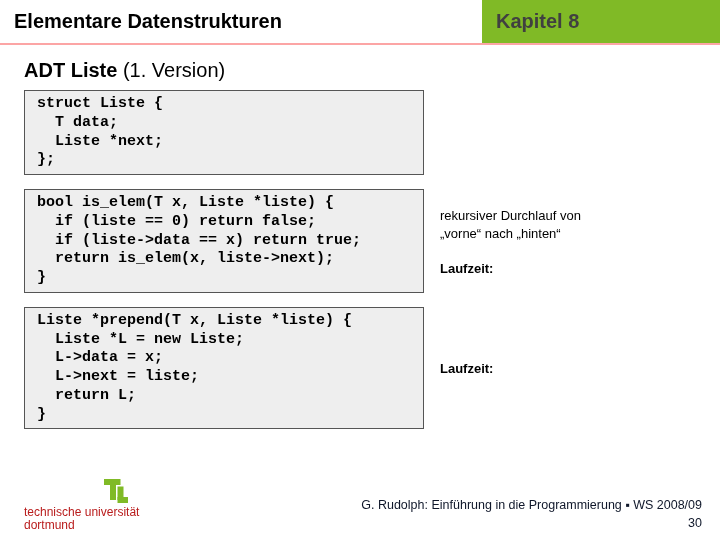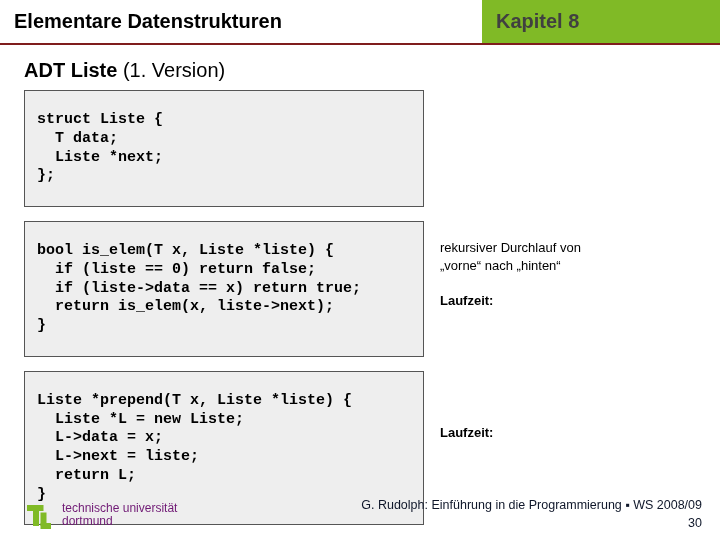--- a/index.html
+++ b/index.html
@@ -1,39 +1,39 @@
 <!DOCTYPE html>
 <html><head>
 <meta charset="utf-8">
 <style>
   * { box-sizing: border-box; margin: 0; padding: 0; }
   html, body { width: 720px; height: 540px; font-family: Arial, Helvetica, sans-serif; background: #fff; }
   .slide { width: 720px; height: 540px; position: relative; }
-  .header { display: flex; border-bottom: 2px solid #7f1d1d; }
+  .header { display: flex; border-bottom: 2px solid #fca5a5; }
   .header-left { flex: 1; background: #fff; padding: 10px 14px; font-size: 20px; font-weight: bold; }
   .header-right { width: 238px; background: #80ba26; color: #404040; padding: 10px 14px; font-size: 20px; font-weight: bold; }
   .subtitle { font-size: 20px; font-weight: bold; padding: 14px 24px 8px; }
   .subtitle .light { font-weight: normal; }
   .content { padding: 0 24px; }
   .row { display: flex; align-items: flex-start; margin-bottom: 14px; }
   .codebox {
     background: #eeeeee;
     border: 1px solid #555;
-    padding: 20px 12px;
+    padding: 4px 12px;
     font-family: "Courier New", monospace;
     font-size: 15px;
     font-weight: bold;
     white-space: pre;
     line-height: 1.25;
     width: 400px;
   }
   .annot { padding: 6px 0 0 16px; font-size: 13px; line-height: 1.35; margin-top: 12px; }
   .annot .bold { font-weight: bold; }
   .footer { position: absolute; bottom: 8px; left: 24px; right: 18px; display: flex; align-items: flex-end; justify-content: space-between; }
-  .logo-block { display: flex; align-items: flex-start; color: #701a75; font-size: 12px; line-height: 1.1; }
+  .logo-block { display: flex; align-items: flex-end; color: #b91c1c; font-size: 12px; line-height: 1.1; flex-direction: column; }
   .tu-logo { width: 30px; height: 30px; margin-right: 8px; }
   .tu-logo svg { width: 30px; height: 30px; }
   .credit { text-align: right; color: #0f172a; font-size: 12.5px; line-height: 1.4; }
 </style>
 </head>
 <body>
 
 <div class="slide">
 
   <div class="header">

